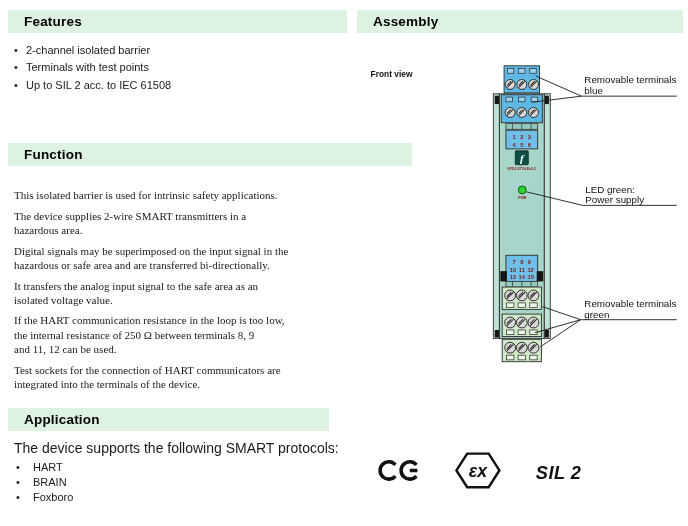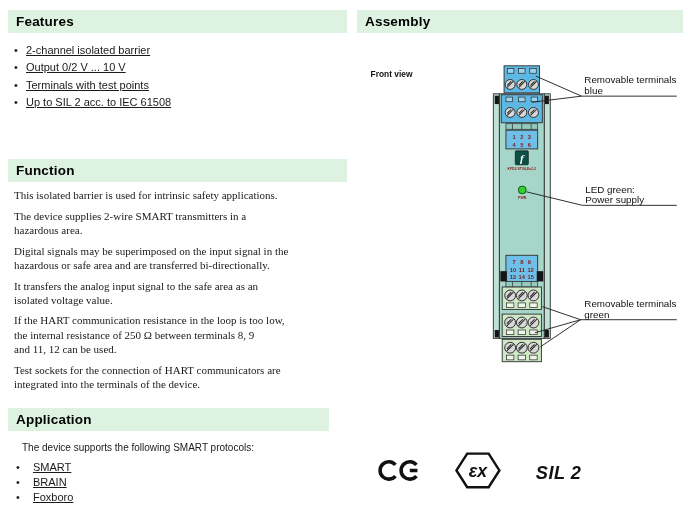--- a/index.html
+++ b/index.html
@@ -1,29 +1,29 @@
 <!DOCTYPE html>
 <html style="--header_bg: #ddf2e1; --device_body: #a6d6c9; --terminal_blue: #5eb8e4; --terminal_green: #cfe9c6; --led_green: #2fd12f;"><head>
 <meta charset="utf-8">
 <style>
   html,body{margin:0;padding:0;background:#fff;}
   .page{position:relative;width:688px;height:526px;background:#fff;overflow:hidden;
         font-family:"Liberation Sans",sans-serif;color:#1a1a1a;}
   .abs{position:absolute;}
   .sec-bar{background:var(--header_bg,#ddf2e1);height:23px;line-height:23px;
-           font-size:13.5px;font-weight:bold;padding-left:8px;box-sizing:border-box;
+           font-size:13.5px;font-weight:bold;padding-left:16px;box-sizing:border-box;
            letter-spacing:.2px;color:#000;}
   .body-text{font-size:11px;line-height:14.2px;}
   .body-text p{margin:0 0 6.5px 0;white-space:pre-line;font-family:Liberation Serif, serif;}
-  ul.bullets{list-style:none;margin:0;padding:0;font-size:11px;text-decoration:underline;}
+  ul.bullets{list-style:none;margin:0;padding:0;font-size:11px;}
   #features-list li{position:relative;padding-left:12px;line-height:17.4px;}
   #features-list li::before{content:"\2022";position:absolute;left:0;}
   #application-list li{position:relative;padding-left:19px;line-height:15.3px;}
   #application-list li::before{content:"\2022";position:absolute;left:2px;}
-  .intro{font-size:10px;line-height:14.5px;margin:0 0 4px 8px;}
+  .intro{font-size:14px;line-height:14.5px;margin:0 0 4px 0;}
 
   
   svg{display:block;}
   .face{fill:var(--device_body,#a6d6c9);stroke:#333;stroke-width:1;}
   .rail{fill:#bfe1d6;stroke:#333;stroke-width:1;}
   .blu{fill:var(--terminal_blue,#5eb8e4);stroke:#333;stroke-width:1;}
   .blu-tab{fill:#9ad2ef;stroke:#333;stroke-width:.8;}
   .panel{fill:#6fc0e8;stroke:#333;stroke-width:1;}
   .grn{fill:var(--terminal_green,#cfe9c6);stroke:#333;stroke-width:1;}
   .screw{fill:#d8d8d8;stroke:#222;stroke-width:1;}
@@ -51,26 +51,25 @@
 <body>
 
 <div class="page">
 
   <div class="sec-bar abs" style="left:8px;top:10px;width:339px">
     <span>Features</span>
   </div>
 
   <ul class="bullets abs" id="features-list" style="left:14px;top:42px;width:330px">
     <li>2-channel isolated barrier</li>
-    <li>Output 0/2 V ... 10 V</li>
     <li>Terminals with test points</li>
     <li>Up to SIL 2 acc. to IEC 61508</li>
   </ul>
 
-  <div class="sec-bar abs" style="left:8px;top:159px;width:339px">
+  <div class="sec-bar abs" style="left:8px;top:143px;width:404px">
     <span>Function</span>
   </div>
 
   <div class="body-text abs" style="left:14px;top:188px;width:334px">
     <p>This isolated barrier is used for intrinsic safety applications.</p>
     <p>The device supplies 2-wire SMART transmitters in a
 hazardous area.</p>
     <p>Digital signals may be superimposed on the input signal in the
 hazardous or safe area and are transferred bi-directionally.</p>
     <p>It transfers the analog input signal to the safe area as an
@@ -82,21 +81,21 @@
 integrated into the terminals of the device.</p>
   </div>
 
   <div class="sec-bar abs" style="left:8px;top:408px;width:321px">
     <span>Application</span>
   </div>
 
   <div class="abs" style="left:14px;top:441px;width:330px">
     <p class="intro">The device supports the following SMART protocols:</p>
     <ul class="bullets" id="application-list">
-      <li>SMART</li>
+      <li>HART</li>
       <li>BRAIN</li>
       <li>Foxboro</li>
     </ul>
   </div>
 
   <div class="sec-bar abs" style="left:357px;top:10px;width:326px">
     <span>Assembly</span>
   </div>
 
   <svg class="abs" style="left:350px;top:35px" width="338" height="491" viewBox="350 35 338 526">

